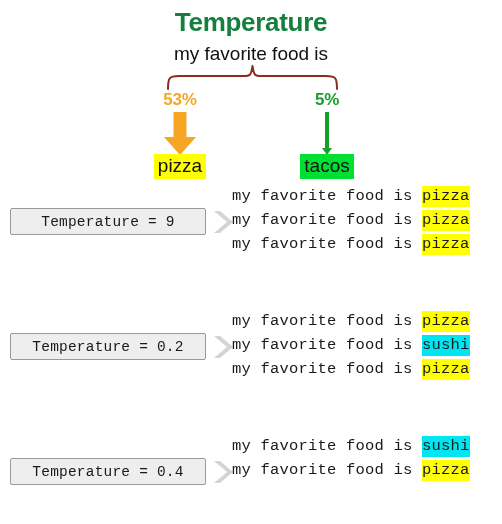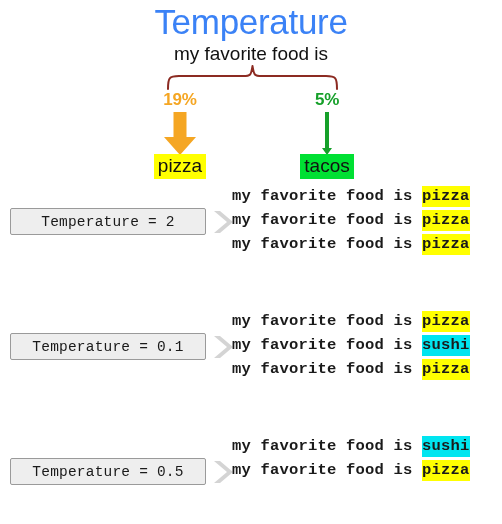--- a/index.html
+++ b/index.html
@@ -19,23 +19,23 @@
   
   #title-block {
     position: absolute;
     top: 4px;
     left: 0;
     width: 502px;
     text-align: center;
   }
   #page-title {
     font-family: "Liberation Sans", sans-serif;
-    font-size: 35px;
-    font-weight: 400;
-    color: #3b82f6;
+    font-size: 26px;
+    font-weight: 700;
+    color: #15803d;
     letter-spacing: -0.3px;
     line-height: 36px;
   }
   #prompt-text {
     font-family: "Liberation Sans", sans-serif;
     font-size: 19px;
     font-weight: 400;
     color: #111111;
     line-height: 24px;
     margin-top: 2px;
@@ -148,21 +148,20 @@
     width: 268px;
   }
   .sample-line {
     font-family: "Liberation Mono", monospace;
     font-size: 15.5px;
     color: #1a1a1a;
     line-height: 24px;
     height: 24px;
     white-space: pre;
     letter-spacing: 0.2px;
-    font-weight: bold;
   }
   .hl {
     padding: 1px 0 2px 0;
     display: inline;
   }
 </style>
 </head>
 <body>
 
 <div id="title-block">
@@ -173,21 +172,21 @@
 <div id="brace-wrap">
   <svg width="175" height="26" viewBox="0 0 175 26" fill="none">
     <path d="M3 25 C3 14, 4 12, 14 12 L78 12 C86 12, 86 11, 87.5 2
              C89 11, 89 12, 97 12 L161 12 C171 12, 172 14, 172 25" stroke="#8c2b22" stroke-width="2" fill="none" stroke-linecap="round" stroke-linejoin="round"></path>
   </svg>
 </div>
 
 <div id="distribution">
 
   <div class="dist-col" id="col-pizza">
-    <div class="pct" style="color:#f5a623">19%</div>
+    <div class="pct" style="color:#f5a623">53%</div>
     <div class="arrow-slot">
       <svg width="36" height="44" viewBox="0 0 36 44">
         <path d="M11.5 0 H24.5 V25 H34 L18 43 L2 25 H11.5 Z" fill="#f5a623"></path>
       </svg>
     </div>
     <div class="token-row">
       <span class="token" style="background:#ffff00">pizza</span>
     </div>
   </div>
 
@@ -201,53 +200,53 @@
     </div>
     <div class="token-row">
       <span class="token" style="background:#00e033">tacos</span>
     </div>
   </div>
 
 </div>
 
 <div class="section" id="section-0">
   <div class="temp-box">
-    <span class="temp-label">Temperature = 2</span>
+    <span class="temp-label">Temperature = 9</span>
   </div>
   <div class="chevron">
     <svg width="22" height="26" viewBox="0 0 22 26">
       <path d="M3 2 L16 13 L3 24 L9 24 L22 13 L9 2 Z" fill="#d4d4d4"></path>
     </svg>
   </div>
   <div class="samples">
     <div class="sample-line"><span>my favorite food is </span><span class="hl" style="background:#ffff00">pizza</span></div>
     <div class="sample-line"><span>my favorite food is </span><span class="hl" style="background:#ffff00">pizza</span></div>
     <div class="sample-line"><span>my favorite food is </span><span class="hl" style="background:#ffff00">pizza</span></div>
   </div>
 </div>
 
 <div class="section" id="section-1">
   <div class="temp-box">
-    <span class="temp-label">Temperature = 0.1</span>
+    <span class="temp-label">Temperature = 0.2</span>
   </div>
   <div class="chevron">
     <svg width="22" height="26" viewBox="0 0 22 26">
       <path d="M3 2 L16 13 L3 24 L9 24 L22 13 L9 2 Z" fill="#d4d4d4"></path>
     </svg>
   </div>
   <div class="samples">
     <div class="sample-line"><span>my favorite food is </span><span class="hl" style="background:#ffff00">pizza</span></div>
     <div class="sample-line"><span>my favorite food is </span><span class="hl" style="background:#00e5f0">sushi</span></div>
     <div class="sample-line"><span>my favorite food is </span><span class="hl" style="background:#ffff00">pizza</span></div>
   </div>
 </div>
 
 <div class="section" id="section-2">
   <div class="temp-box">
-    <span class="temp-label">Temperature = 0.5</span>
+    <span class="temp-label">Temperature = 0.4</span>
   </div>
   <div class="chevron">
     <svg width="22" height="26" viewBox="0 0 22 26">
       <path d="M3 2 L16 13 L3 24 L9 24 L22 13 L9 2 Z" fill="#d4d4d4"></path>
     </svg>
   </div>
   <div class="samples">
     <div class="sample-line"><span>my favorite food is </span><span class="hl" style="background:#00e5f0">sushi</span></div>
     <div class="sample-line"><span>my favorite food is </span><span class="hl" style="background:#ffff00">pizza</span></div>
   </div>

